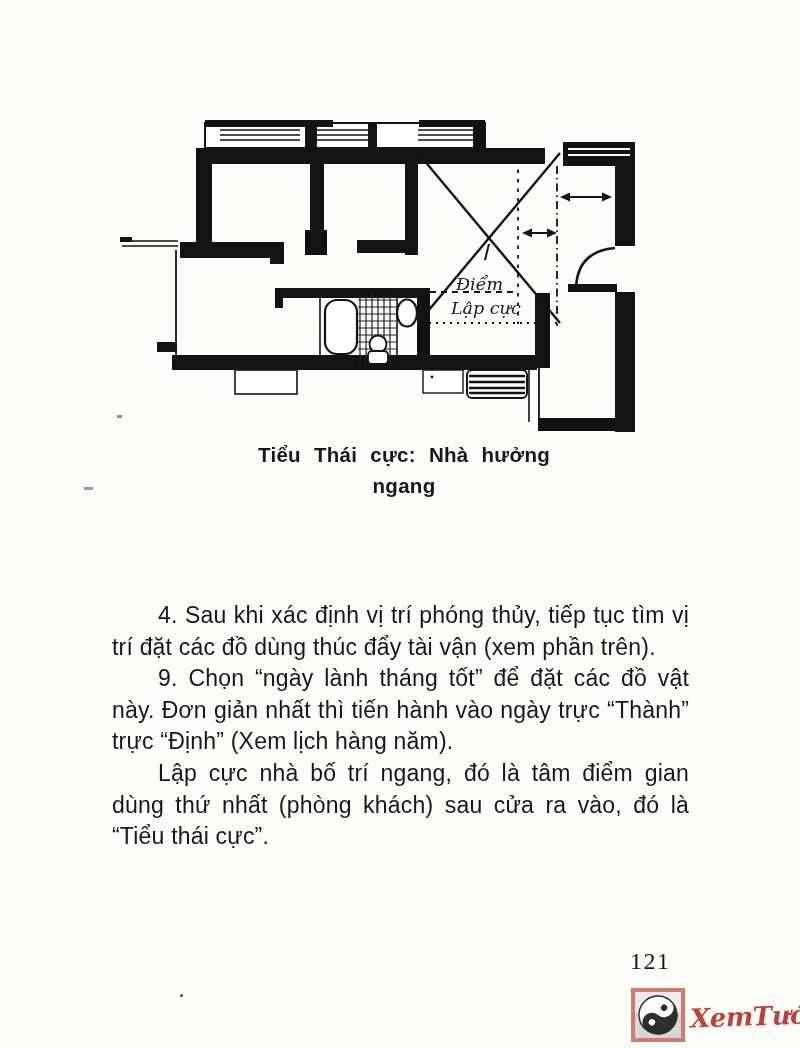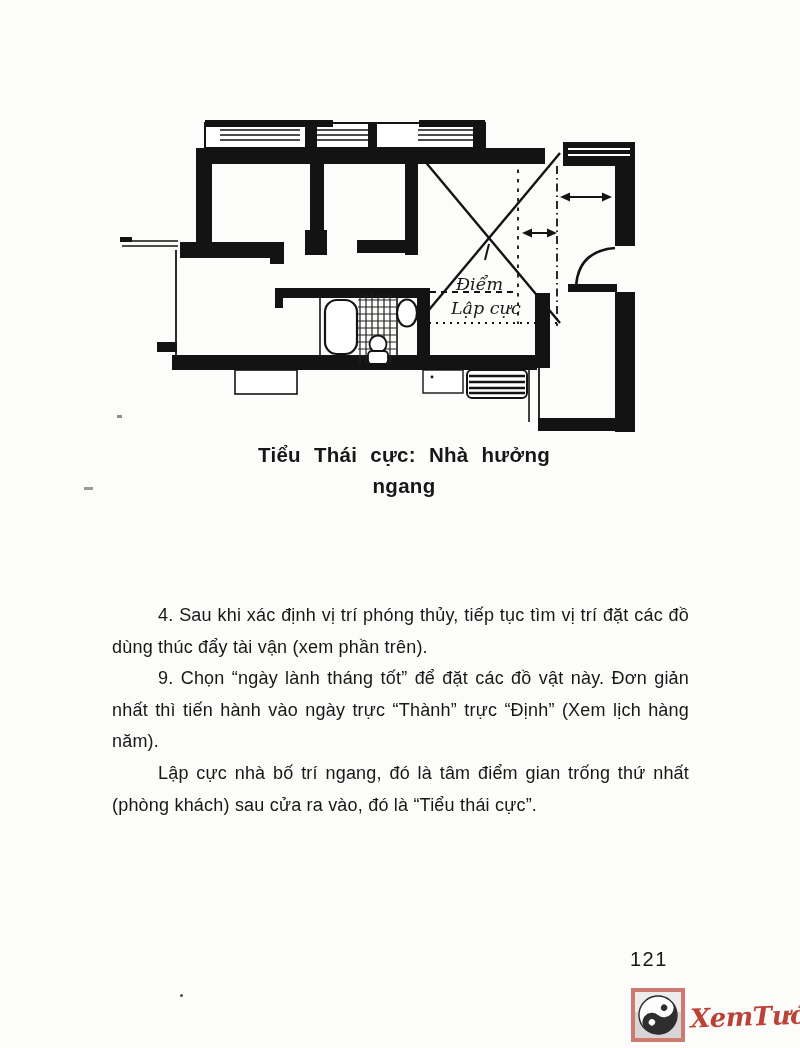--- a/index.html
+++ b/index.html
@@ -7,26 +7,26 @@
     position:relative;width:800px;height:1048px;background:#fcfcfa;
     font-family:"Liberation Sans",sans-serif;color:#171717;overflow:hidden;
   }
   .plan{position:absolute;left:120px;top:100px;width:530px;height:340px;}
   .caption{
     position:absolute;top:439px;left:0;width:808px;text-align:center;
     font-weight:bold;font-size:20.5px;line-height:31px;word-spacing:7px;letter-spacing:.3px;
   }
   .bodytext{
     position:absolute;top:600px;left:112px;width:577px;
-    font-size:18px;line-height:31.6px;text-align:justify;letter-spacing:.2px;
+    font-size:23px;line-height:31.6px;text-align:justify;letter-spacing:.2px;
   }
   .bodytext p{margin:0;text-indent:46px;}
   .pagenum{
     position:absolute;top:948px;left:630px;
-    font-family:Liberation Sans, sans-serif;font-size:20px;letter-spacing:1.5px;
+    font-family:Liberation Serif, serif;font-size:24px;letter-spacing:1.5px;
   }
   .watermark{position:absolute;top:988px;left:631px;display:flex;align-items:center;gap:5px;}
   .wm-text{
     font-family:"DejaVu Serif",serif;font-style:italic;font-weight:bold;
     font-size:26px;color:#bc4237;transform:rotate(-2deg);white-space:nowrap;letter-spacing:-.5px;
   }
   .speck{position:absolute;background:#9a9a9a;}
   .speck.s1{left:84px;top:487px;width:9px;height:3px;}
   .speck.s2{left:117px;top:415px;width:5px;height:3px;background:#8d8d8d;}
   .speck.s3{left:180px;top:994px;width:3px;height:3px;border-radius:50%;background:#4a4a4a;}
@@ -138,21 +138,21 @@
   </svg>
 
   <div class="caption">
     <div>Tiểu Thái cực: Nhà hưởng</div>
     <div>ngang</div>
   </div>
 
   <div class="bodytext">
     <p>4. Sau khi xác định vị trí phóng thủy, tiếp tục tìm vị trí đặt các đồ dùng thúc đẩy tài vận (xem phần trên).</p>
     <p>9. Chọn “ngày lành tháng tốt” để đặt các đồ vật này. Đơn giản nhất thì tiến hành vào ngày trực “Thành” trực “Định” (Xem lịch hàng năm).</p>
-    <p>Lập cực nhà bố trí ngang, đó là tâm điểm gian trống thứ nhất (phòng khách) sau cửa ra vào, đó là “Tiểu thái cực”.</p>
+    <p>Lập cực nhà bố trí ngang, đó là tâm điểm gian dùng thứ nhất (phòng khách) sau cửa ra vào, đó là “Tiểu thái cực”.</p>
   </div>
 
   <div class="pagenum">121</div>
 
   <div class="watermark">
     <svg width="54" height="54" viewBox="0 0 54 54">
       <rect x="2" y="2" width="50" height="50" fill="#d6d6d6" stroke="#cf7a6e" stroke-width="4"></rect>
       <rect x="4" y="4" width="46" height="20" fill="#ececec" stroke="none"></rect>
       <g transform="translate(27,27) rotate(40)">
         <circle r="19" fill="#fdfdfd" stroke="#2a2a2a" stroke-width="1.4"></circle>

